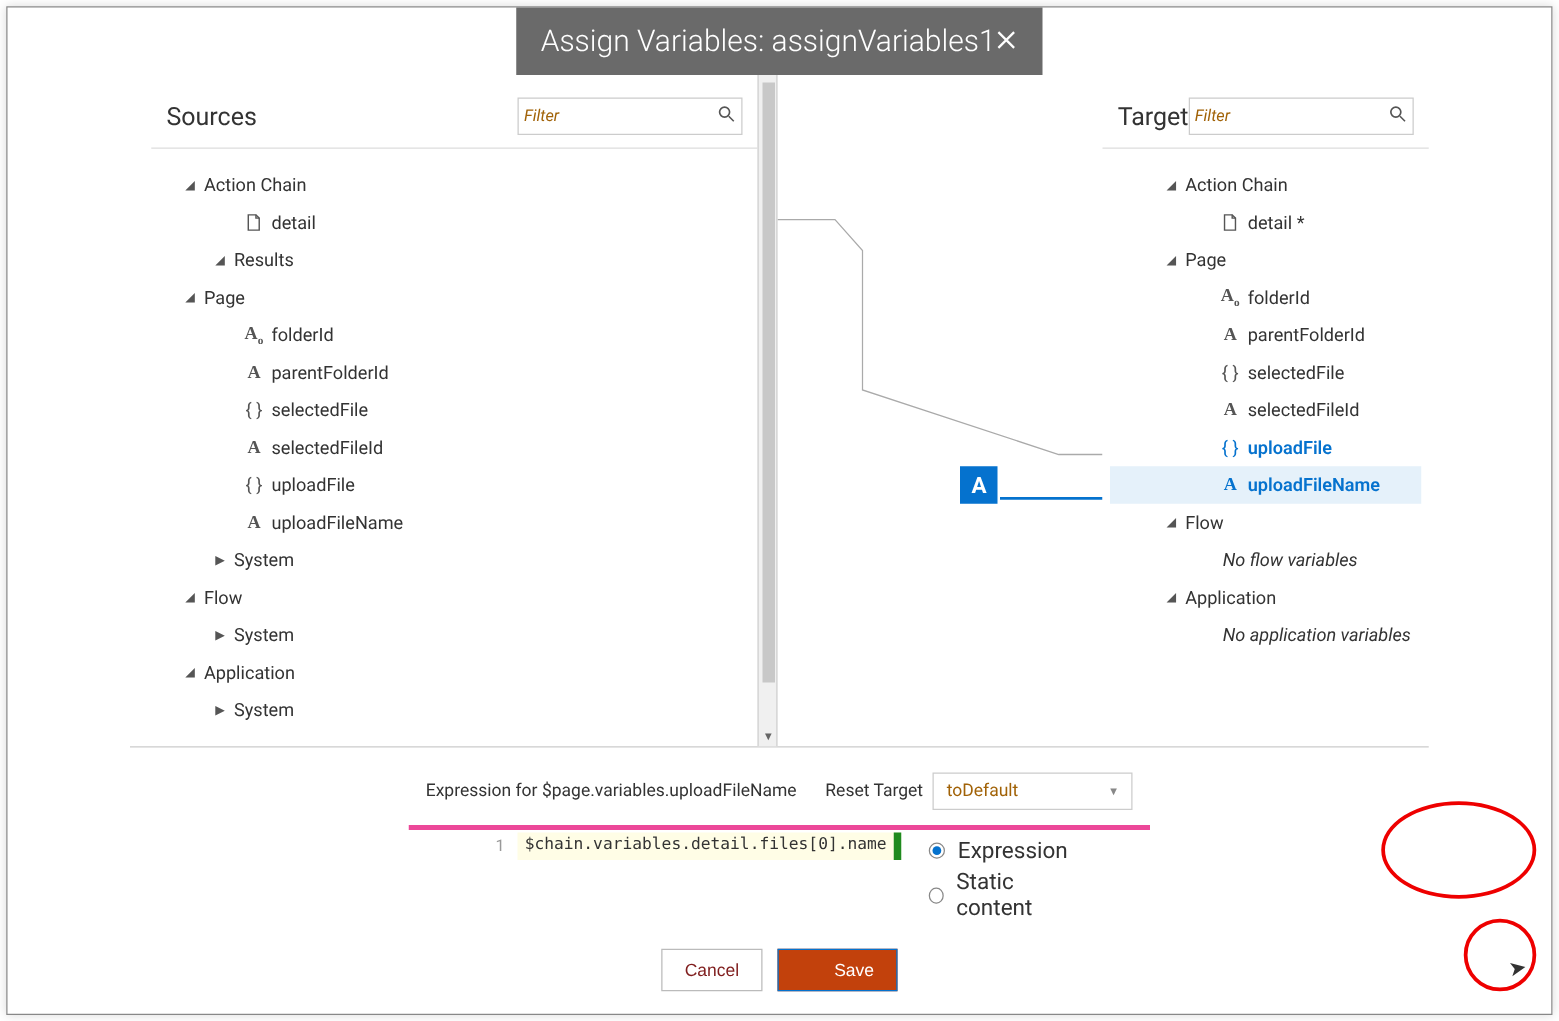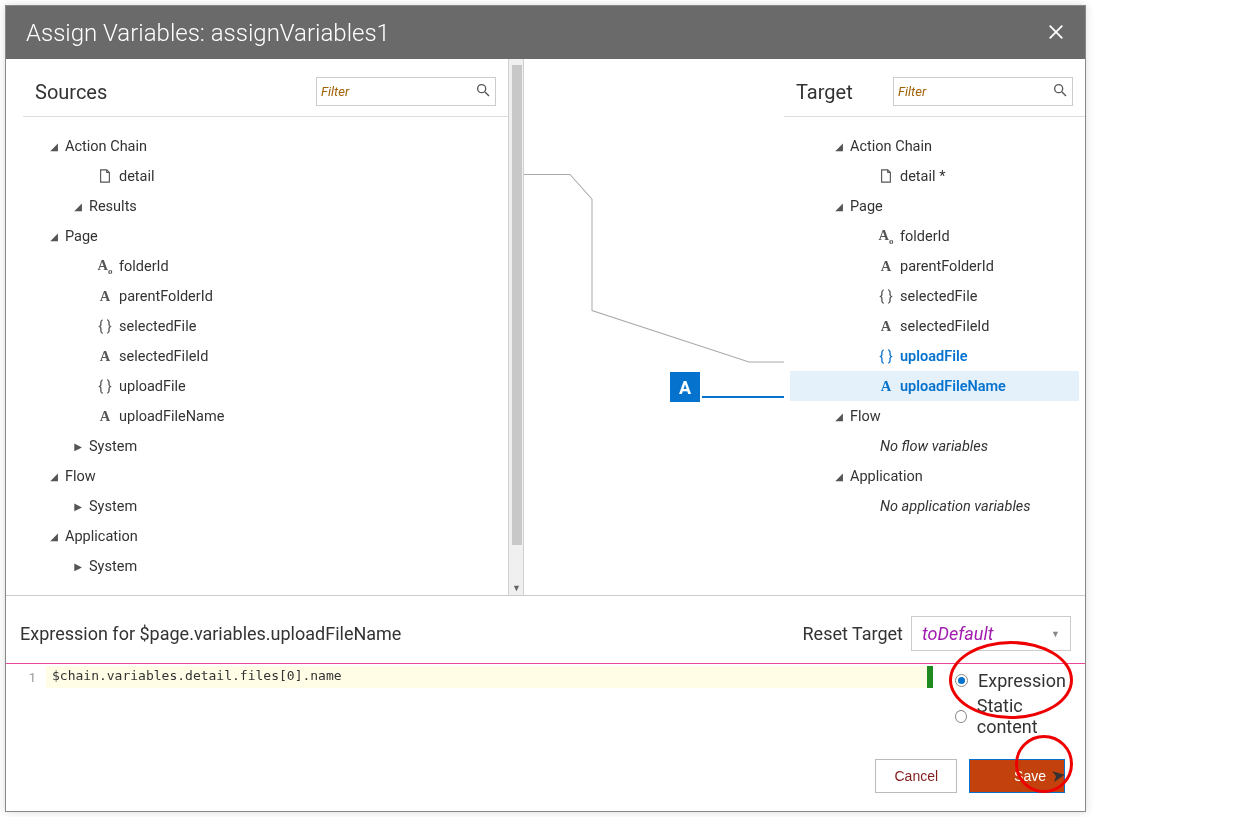--- a/index.html
+++ b/index.html
@@ -4,28 +4,29 @@
 <style>
   * { box-sizing: border-box; }
   body {
     margin: 0;
     font-family: -apple-system, BlinkMacSystemFont, "Segoe UI", Roboto, "Helvetica Neue", Arial, sans-serif;
     font-size: 14px;
     color: #333;
     background: #fff;
   }
   .dialog {
-    width: 1081px;
+    width: 1237px;
     height: 807px;
     border: 1px solid #888;
     position: relative;
     display: flex;
     flex-direction: column;
     box-shadow: 0 0 8px rgba(0,0,0,0.15);
     margin: 5px;
+    align-items: center;
   }
   .titlebar {
     height: 56px;
     background: #6a6a6a;
     color: #fff;
     display: flex;
     align-items: center;
     padding: 0 20px;
     font-size: 24px;
     font-weight: 300;
@@ -84,25 +85,25 @@
   .scroll-col::after {
     content:"▼"; position:absolute; bottom:2px; left:3px; font-size:9px; color:#666;
   }
   .middle-panel svg.connections { position:absolute; inset:0; width:100%; height:100%; }
   .type-badge {
     position:absolute; width:30px; height:30px; background:#0572ce; color:#fff;
     display:flex; align-items:center; justify-content:center; font-weight:700; font-size:18px;
     left:146px; top:313px;
   }
   .expr-bar {
-    display:flex; align-items:center; padding: 20px 14px 12px 14px; font-size:18px; color:#333;
-    justify-content:space-between; border-bottom:1px solid #ec4899;
+    display:flex; align-items:center; padding: 20px 14px 12px 14px; font-size:14px; color:#333;
+    justify-content:space-between; border-bottom:4px solid #ec4899;
   }
   .reset-row { display:flex; align-items:center; gap:8px;margin-left:23px;}
-  .select-box { border:1px solid #ccc; color:#a21caf; font-style:italic; padding:6px 10px; width:160px; display:flex; justify-content:space-between; align-items:center;}
+  .select-box { border:1px solid #ccc; color:#a16207; padding:6px 10px; width:160px; display:flex; justify-content:space-between; align-items:center;}
   .select-box::after { content:"▼"; font-size:9px; color:#888; font-style:normal;}
   .editor-row { display:flex; align-items:flex-start; padding: 2px 0 0 0; }
   .gutter { width:40px; text-align:right; color:#999; padding:4px 10px 0 0; font-size:13px;}
   .editor {
     flex:1; background:#fffde6; border-right:6px solid #1f8a1f; height:22px;
     padding:2px 6px; font-family: Consolas, Menlo, monospace; font-size:13px; color:#333;
     margin-right: 12px;
   }
   .mode-col { width:140px; padding:0 10px; }
   .mode-row { display:flex; align-items:center; gap:10px; font-size:18px; margin:4px 0;}

